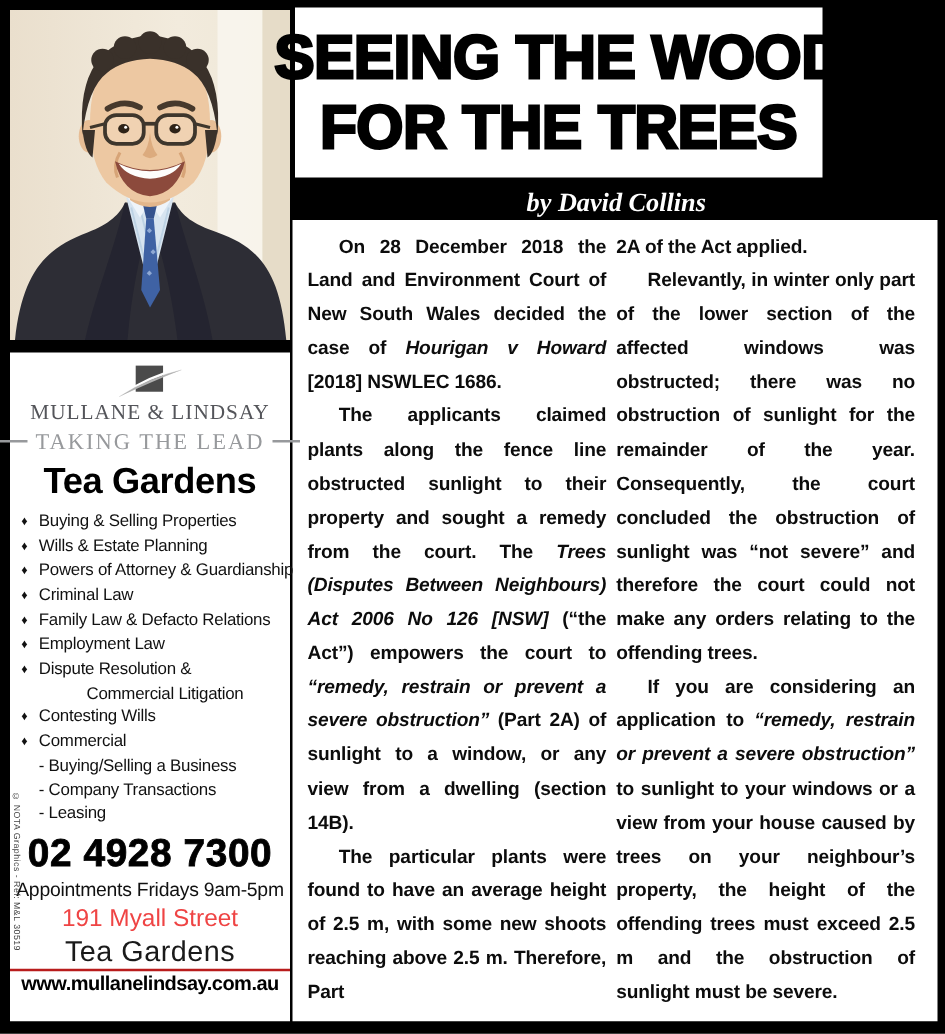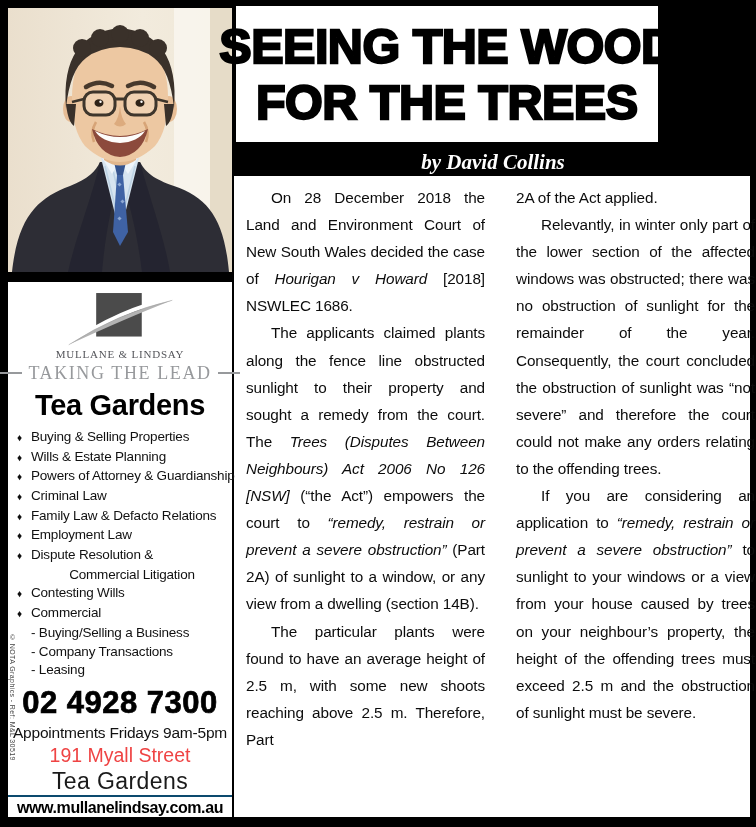--- a/index.html
+++ b/index.html
@@ -8,47 +8,47 @@
 
   .panel { position:absolute; background:#fff; }
 
   
   #photo { left:8px; top:8px; width:224px; height:264px; background:#efe5d6; overflow:hidden; }
   #photo svg { display:block; }
 
   
   #sidebar { left:8px; top:282px; width:224px; height:535px; display:flex; flex-direction:column; align-items:center; text-align:center; }
   #logo-graphic { margin-top:10px; width:206px; height:104px; }
-  .brand-name { font-family:"Liberation Serif", serif; font-size:11px; letter-spacing:.8px; color:#54555a; margin-top:2px; white-space:nowrap; }
+  .brand-name { font-family:"Liberation Serif", serif; font-size:17px; letter-spacing:.8px; color:#54555a; margin-top:2px; white-space:nowrap; }
   .brand-tagline { display:flex; align-items:center; justify-content:center; gap:6px; margin-top:3px; color:#97999c; }
   .brand-tagline .rule { width:22px; height:2px; background:#97999c; }
   .brand-tagline .tg-text { font-family:"Liberation Serif", serif; font-size:18px; letter-spacing:1.6px; white-space:nowrap; }
   .location-heading { font-size:29px; font-weight:bold; color:#000; margin-top:5px; letter-spacing:-.3px; }
   #services { width:100%; text-align:left; padding:6px 2px 0 9px; }
   .svc-row { display:flex; font-size:13.5px; line-height:18.7px; color:#111; white-space:nowrap; letter-spacing:-.2px; }
   .svc-row .bullet { width:14px; font-size:10px; flex:none; padding-top:1px; }
   .svc-row.cont { padding-left:17px;justify-content:center; }
   .svc-row.sub { padding-left:14px; }
   .phone { font-size:31px; font-weight:bold; color:#000; margin-top:5px; letter-spacing:.5px; -webkit-text-stroke:.7px #000; white-space:nowrap; }
   .appointments { font-size:15.5px; color:#111; margin-top:3px; letter-spacing:-.2px; white-space:nowrap; }
   .street { font-size:19.5px; color:#ef4444; margin-top:2px; }
   .town { font-size:23px; color:#1a1a1a; margin-top:1px; letter-spacing:.4px; }
-  .website-block { margin-top:auto; width:100%; border-top:2px solid #0c4a6e; padding:2px 0 0; }
+  .website-block { margin-top:auto; width:100%; border-top:2px solid #b91c1c; padding:2px 0 20px; }
   .website { font-size:16px; font-weight:bold; color:#000; letter-spacing:-.4px; white-space:nowrap; }
   .credit-vertical { position:absolute; left:1px; top:352px; writing-mode:vertical-rl; font-size:7px; color:#444; letter-spacing:.4px; height:165px; text-align:left; }
 
   
   #title-box { left:236px; top:6px; width:422px; height:136px; display:flex; flex-direction:column; justify-content:center; align-items:center; }
   .title-line { font-weight:bold; font-size:49px; line-height:56px; color:#000; letter-spacing:-.5px; -webkit-text-stroke:2.3px #000; white-space:nowrap; transform:scaleX(.99); }
   #byline-bar { position:absolute; left:236px; top:142px; width:514px; height:40px; display:flex; align-items:center; justify-content:center; }
   .byline { font-family:"Liberation Serif", serif; font-style:italic; font-weight:bold; font-size:21px; color:#fff; }
 
   
   #article-box { left:234px; top:176px; width:516px; height:641px; padding:8px 12px; }
-  #article-columns { display:flex; gap:31px; height:100%; }
+  #article-columns { display:flex; gap:8px; height:100%;font-weight:bold; }
   .article-col { width:239px; flex:none; }
   .article-col p { font-size:15.3px; line-height:27.1px; color:#0c0c0c; text-align:justify; letter-spacing:-.1px; }
   .article-col p.indent { text-indent:25px; }
   .article-col em { font-style:italic; }
 </style>
 </head>
 <body>
 
 <div class="panel" id="photo">
   <svg width="224" height="264" viewBox="0 0 224 264">

